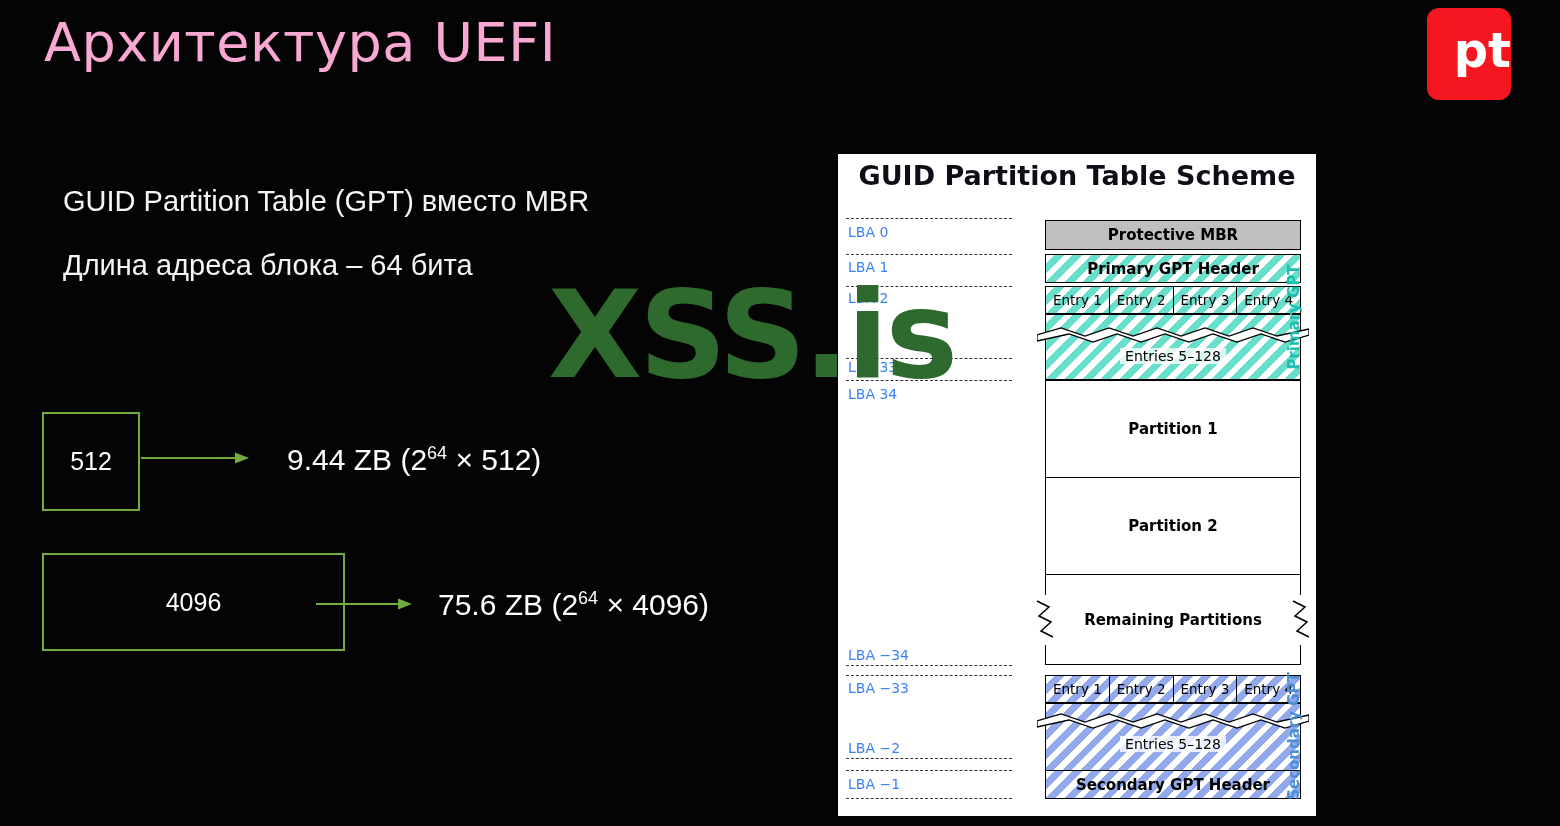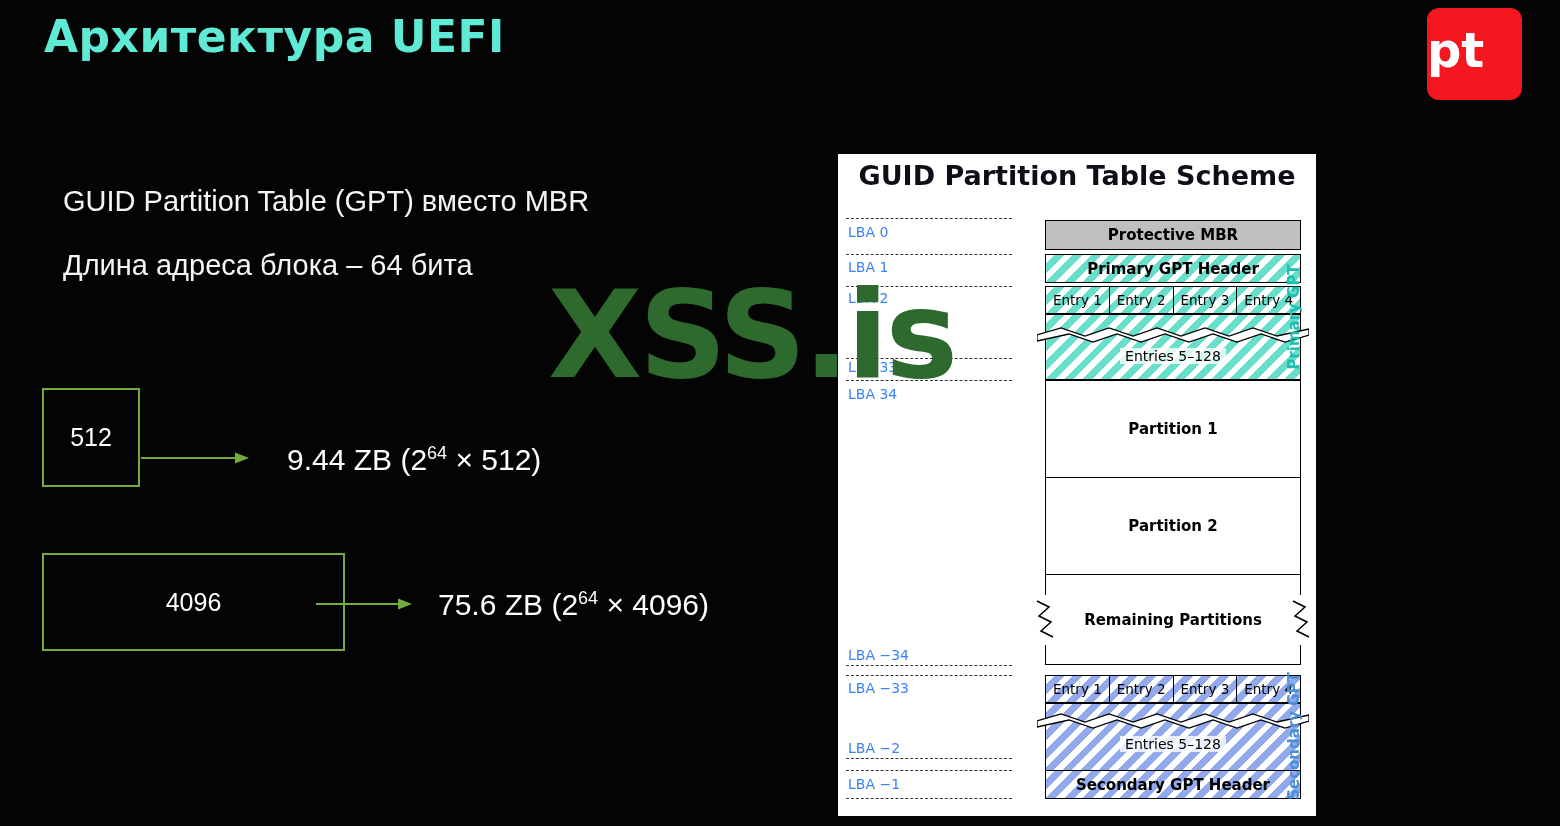--- a/index.html
+++ b/index.html
@@ -1,37 +1,37 @@
 <!DOCTYPE html>
 <html><head>
 <meta charset="utf-8">
 <style>
   * { margin:0; padding:0; box-sizing:border-box; }
   html,body { width:1560px; height:826px; }
   body { background:#000; font-family:"Liberation Sans", sans-serif; overflow:hidden; }
   .slide { position:relative; width:1560px; height:826px; background:#040404; }
   .abs { position:absolute; }
 
-  .title { left:44px; top:12px; font-size:44px; font-weight:700; color:#5eead4;
+  .title { left:44px; top:12px; font-size:54px; font-weight:400; color:#f9a8d4;
            font-family:"DejaVu Sans", sans-serif; letter-spacing:0.5px; line-height:1.15; }
 
-  .logo { left:1427px; top:8px; width:95px; height:92px; background:#f6161f;
-          border-radius:12px; display:flex; align-items:center; justify-content:flex-start; }
+  .logo { left:1427px; top:8px; width:84px; height:92px; background:#f6161f;
+          border-radius:12px; display:flex; align-items:center; justify-content:flex-end; }
   .logo span { color:#fff; font-weight:800; font-size:48px; line-height:1;
                font-family:"DejaVu Sans", sans-serif; margin-top:-8px; }
 
   .bullet { left:45px; color:#f5f5f5; font-size:29px;margin-left:18px; }
   #b1 { top:185px; } #b2 { top:249px; }
 
   .watermark { left:548px; top:264px; font-size:122px; font-weight:700; color:#2e6a2e;
                font-family:"DejaVu Sans", sans-serif; letter-spacing:-3px; z-index:10; }
 
   .size-box { border:2.5px solid #74ab3e; color:#fff; display:flex; align-items:center;
               justify-content:center; font-size:25px; background:transparent; }
-  #box512 { left:42px; top:388px; width:98px; height:99px; }
+  #box512 { left:42px; top:412px; width:98px; height:99px; }
   #box4096 { left:42px; top:553px; width:303px; height:98px; }
   #arrow1 { left:141px; top:448px; }
   #arrow2 { left:316px; top:594px; }
   .result { color:#fff; font-size:30px; }
   .result sup { font-size:18px; }
   #res1 { left:287px; top:443px; }
   #res2 { left:438px; top:588px; }
 
   
   .panel { left:838px; top:154px; width:478px; height:662px; background:#fff;

